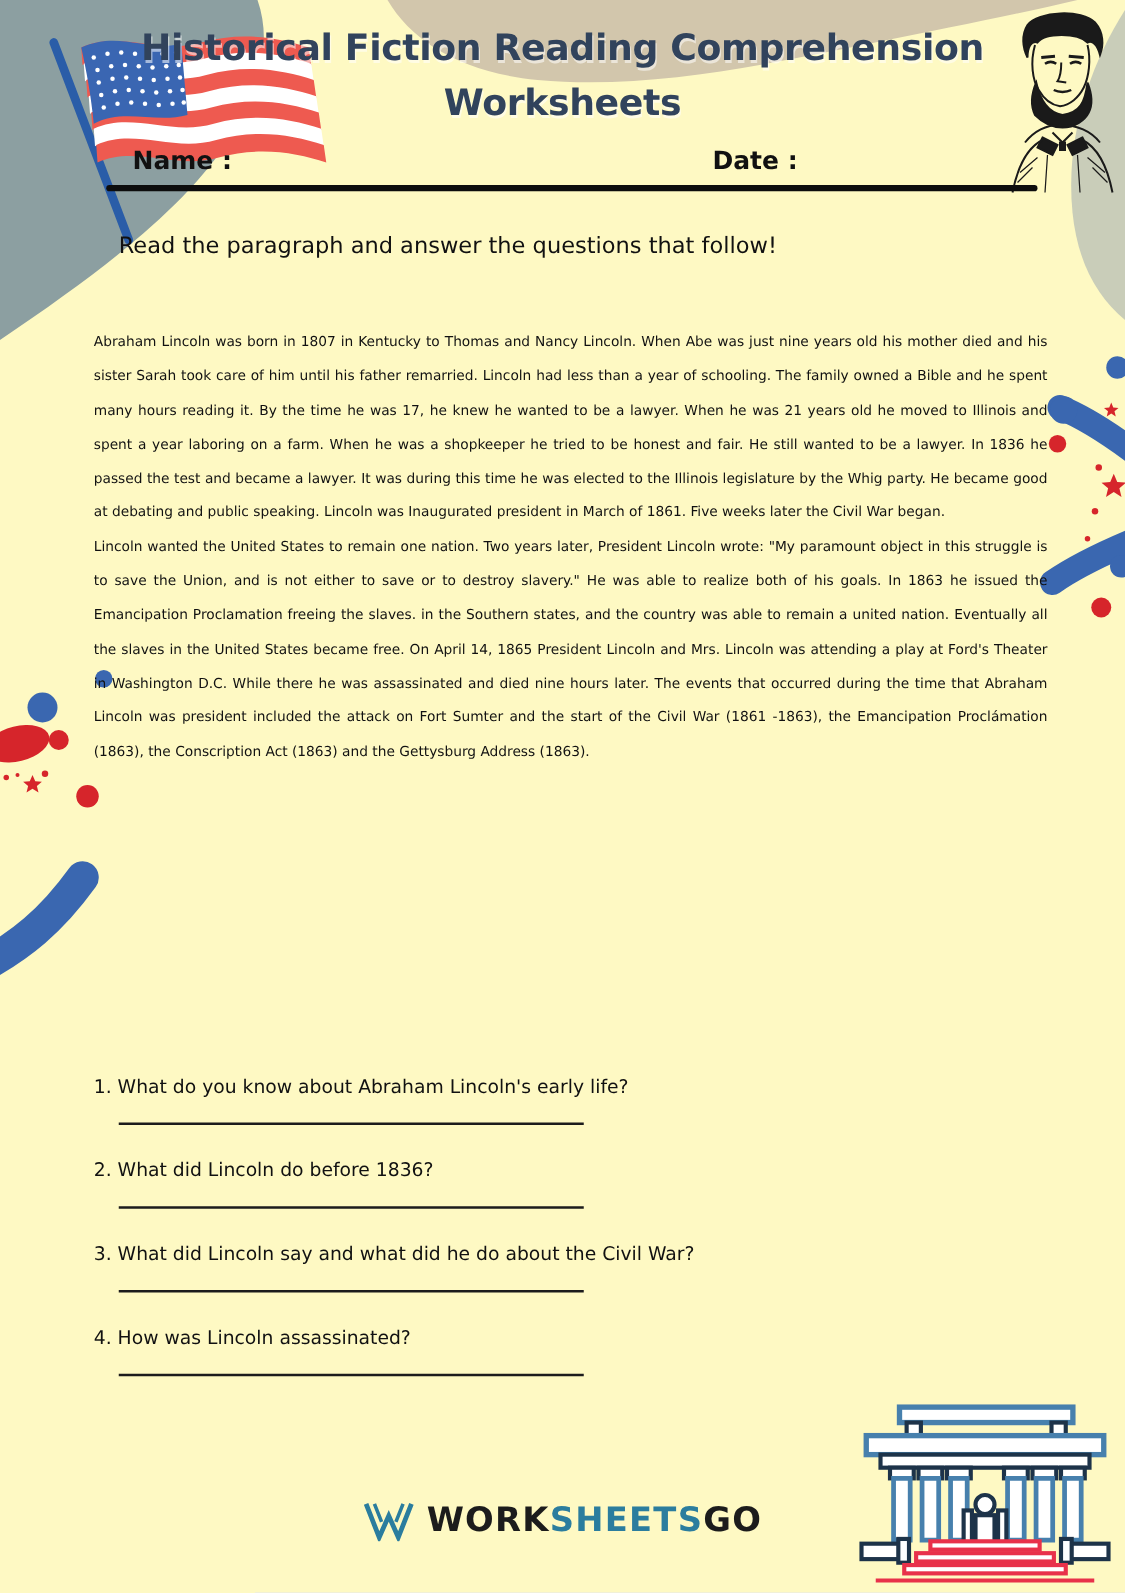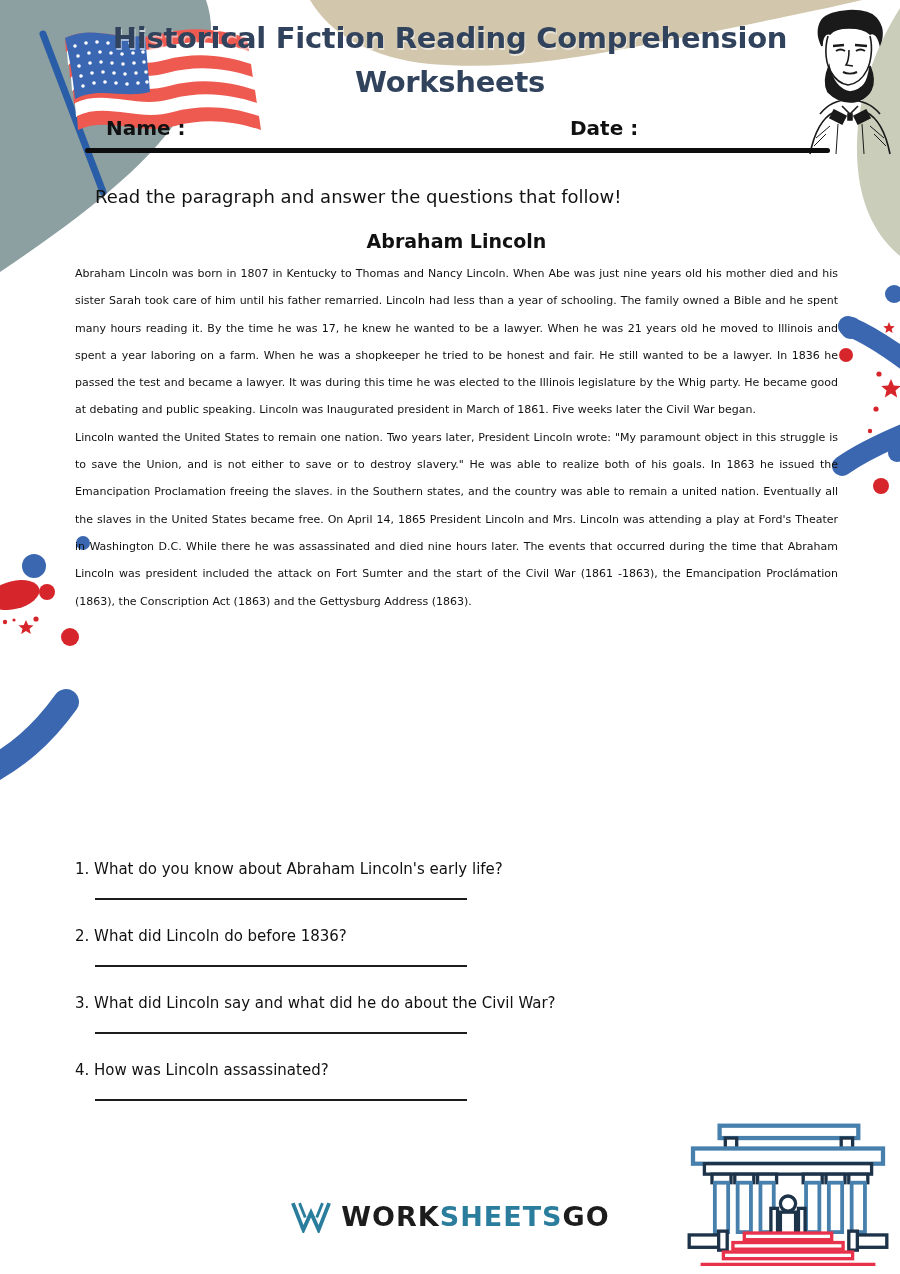--- a/index.html
+++ b/index.html
@@ -1,16 +1,16 @@
 <!DOCTYPE html>
 <html><head>
 <meta charset="utf-8">
 <style>
   html,body{margin:0;padding:0;background:#e8e8e8;}
-  .page{position:relative;width:900px;height:1274px;background:#ffffff;overflow:hidden;
+  .page{position:relative;width:900px;height:1274px;background:#fef9c3;overflow:hidden;
         font-family:"DejaVu Sans", sans-serif;color:#111;}
   svg{display:block;}
   .abs{position:absolute;}
 
   
   .header-bg{left:0;top:0;}
   .flag{left:18px;top:6px;}
   .portrait{left:800px;top:6px;}
   .title{left:60px;top:16px;width:780px;text-align:center;color:#31435c;
          font-weight:bold;font-size:29px;line-height:44px;letter-spacing:-0.3px;white-space:nowrap;
@@ -157,21 +157,20 @@
   </div>
 
   <div class="abs name-row">
     <span class="name-label">Name :</span>
     <span class="date-label">Date :</span>
   </div>
   <div class="abs divider"></div>
 
   <div class="abs instruction">Read the paragraph and answer the questions that follow!</div>
 
-  <div class="abs passage-heading">Abraham Lincoln</div>
   <div class="abs passage">
     <p>Abraham Lincoln was born in 1807 in Kentucky to Thomas and Nancy Lincoln. When Abe was just nine years old his mother died and his sister Sarah took care of him until his father remarried. Lincoln had less than a year of schooling. The family owned a Bible and he spent many hours reading it. By the time he was 17, he knew he wanted to be a lawyer. When he was 21 years old he moved to Illinois and spent a year laboring on a farm. When he was a shopkeeper he tried to be honest and fair. He still wanted to be a lawyer. In 1836 he passed the test and became a lawyer. It was during this time he was elected to the Illinois legislature by the Whig party. He became good at debating and public speaking. Lincoln was Inaugurated president in March of 1861. Five weeks later the Civil War began.</p>
     <p>Lincoln wanted the United States to remain one nation. Two years later, President Lincoln wrote: "My paramount object in this struggle is to save the Union, and is not either to save or to destroy slavery." He was able to realize both of his goals. In 1863 he issued the Emancipation Proclamation freeing the slaves. in the Southern states, and the country was able to remain a united nation. Eventually all the slaves in the United States became free. On April 14, 1865 President Lincoln and Mrs. Lincoln was attending a play at Ford's Theater in Washington D.C. While there he was assassinated and died nine hours later. The events that occurred during the time that Abraham Lincoln was president included the attack on Fort Sumter and the start of the Civil War (1861 -1863), the Emancipation Proclámation (1863), the Conscription Act (1863) and the Gettysburg Address (1863).</p>
   </div>
 
   <div class="abs questions">
     <div class="q-block">
       <span class="q-text">1. What do you know about Abraham Lincoln's early life?</span>
       <div class="answer-line"></div>
     </div>

